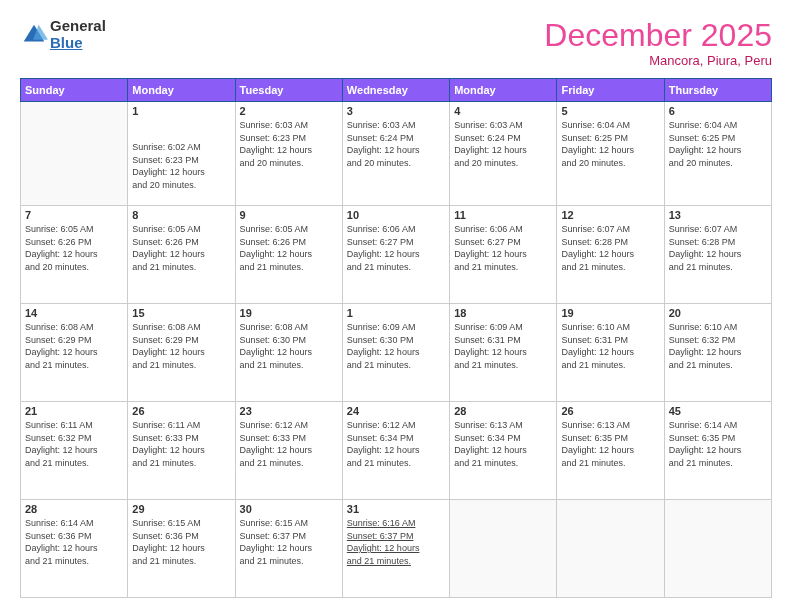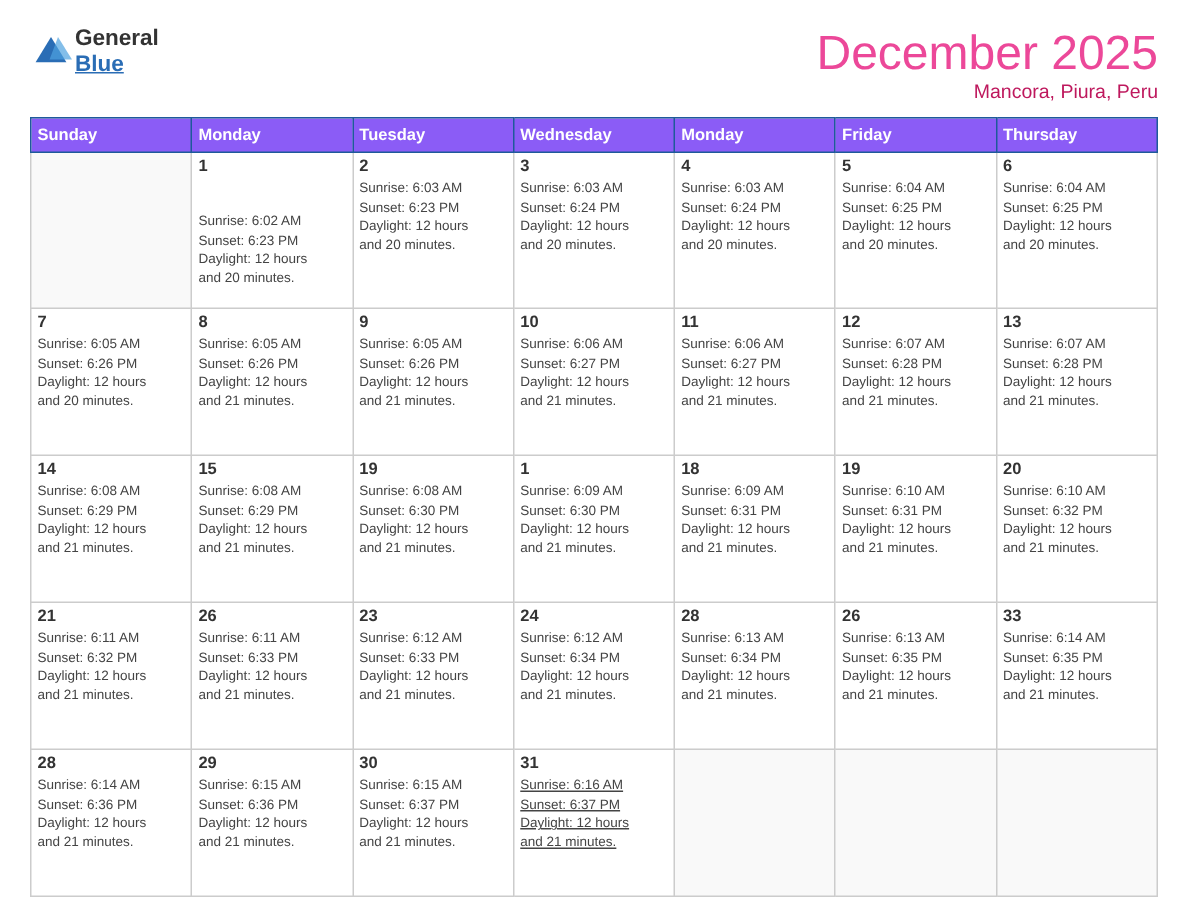--- a/index.html
+++ b/index.html
@@ -320,21 +320,21 @@
 and 21 minutes.</div>
           </td>
           <td>
             <span class="day-number">26</span>
             <div class="day-info" style="white-space: pre-line;">Sunrise: 6:13 AM
 Sunset: 6:35 PM
 Daylight: 12 hours
 and 21 minutes.</div>
           </td>
           <td>
-            <span class="day-number">33</span>
+            <span class="day-number">45</span>
             <div class="day-info" style="white-space: pre-line;">Sunrise: 6:14 AM
 Sunset: 6:35 PM
 Daylight: 12 hours
 and 21 minutes.</div>
           </td>
         </tr>
         <tr>
           <td>
             <span class="day-number">28</span>
             <div class="day-info" style="white-space: pre-line;">Sunrise: 6:14 AM

